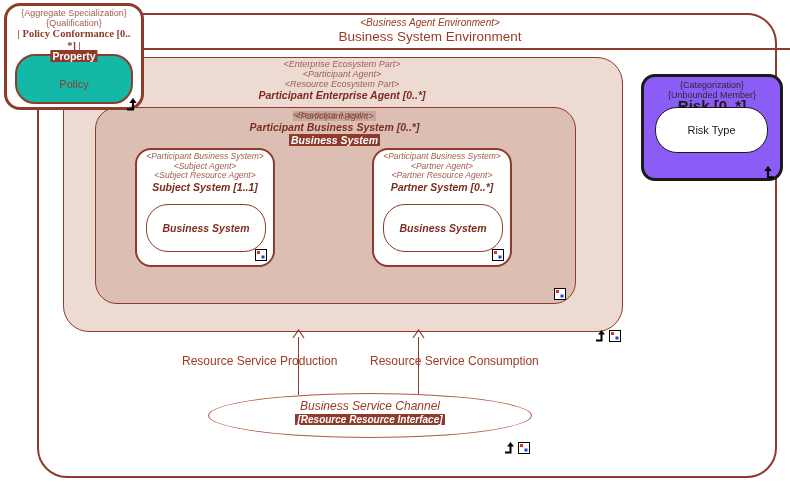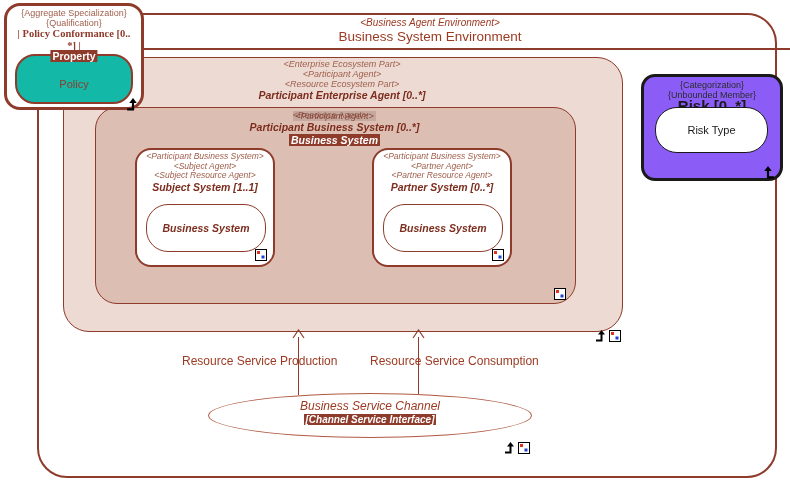--- a/index.html
+++ b/index.html
@@ -142,21 +142,21 @@
       <div class="policy-bold">*] |</div>
     </div>
     <div class="policy-oval">
       <span class="property-tag">Property</span>
       <div class="policy-name">Policy</div>
     </div>
   </div>
 
   <div class="abs ellipse">
     <div class="e1">Business Service Channel</div>
-    <div class="e2"><span class="hl">[Channel Service Interface]</span></div>
+    <div class="e2"><span class="hl">[Resource Resource Interface]</span></div>
   </div>
 
   <div class="abs arrow-line" style="left:298px;top:337px;height:58px;"></div>
   <svg class="abs" style="left:292px;top:329px;" width="13" height="10">
     <path d="M1 9 L6.5 1 L12 9" fill="none" stroke="#8e3b2b" stroke-width="1.2"></path>
   </svg>
   <div class="abs arrow-label" style="left:182px;top:354px;width:150px;">Resource Service Production</div>
 
   <div class="abs arrow-line" style="left:418px;top:337px;height:57px;"></div>
   <svg class="abs" style="left:412px;top:329px;" width="13" height="10">

